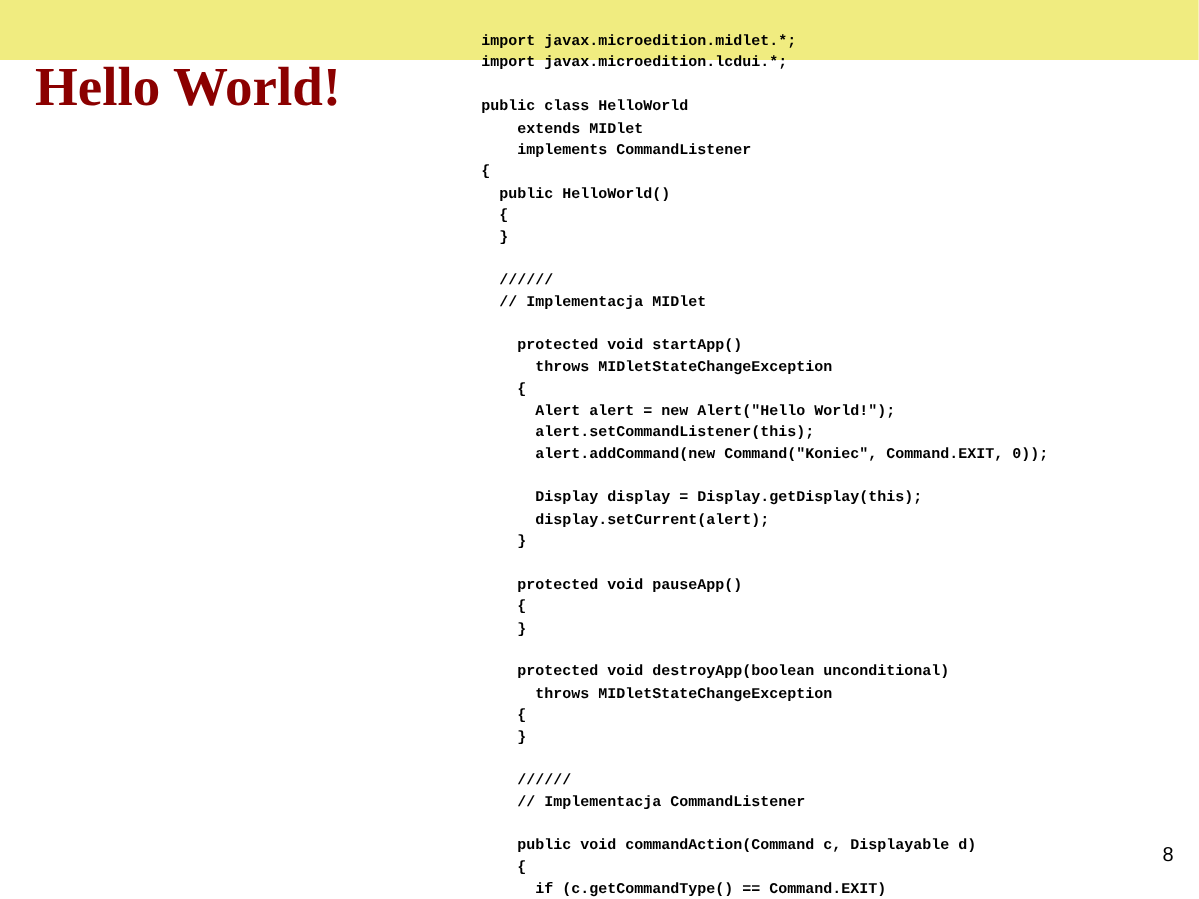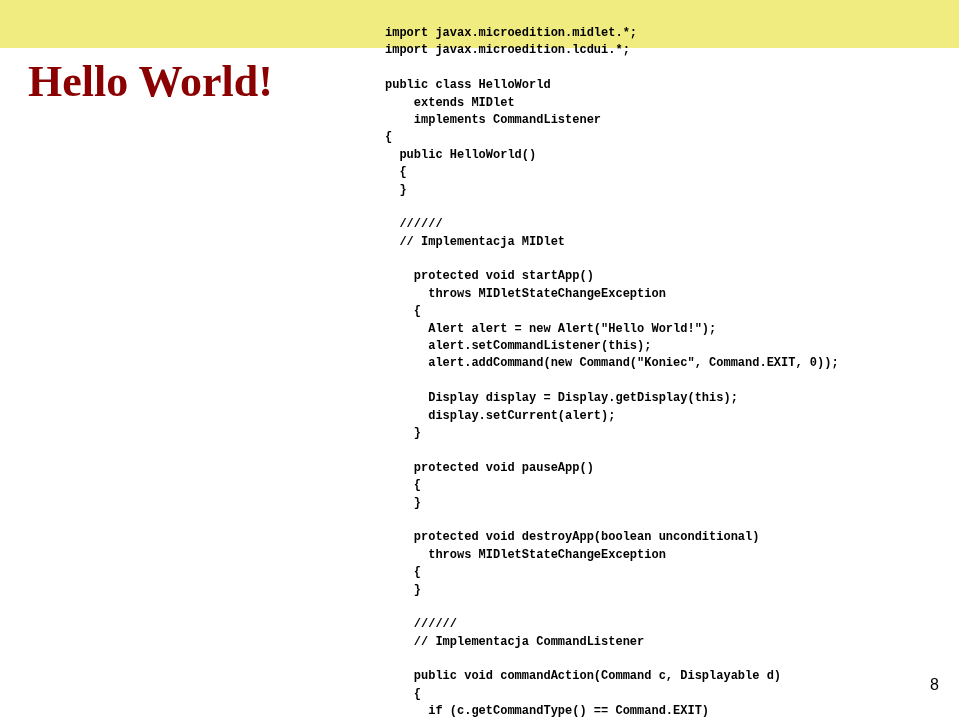--- a/index.html
+++ b/index.html
@@ -1,18 +1,18 @@
 <!DOCTYPE html>
 <html><head>
 <meta charset="utf-8">
 <style>
 * { margin: 0; padding: 0; box-sizing: border-box; }
 body { width: 959px; height: 719px; background: #fff; position: relative; font-family: Georgia, serif; }
 .topbar { background: #f0ec80; height: 48px; width: 100%; }
-.title { position: absolute; left: 28px; top: 56px; font-size: 44px; font-weight: bold; color: #8b0000; font-family: Georgia, 'Times New Roman', serif; }
+.title { position: absolute; left: 28px; top: 44px; font-size: 44px; font-weight: bold; color: #8b0000; font-family: Georgia, 'Times New Roman', serif; }
 .code-block { position: absolute; left: 385px; top: 25px; width: 540px; font-family: 'Courier New', monospace; font-size: 12px; font-weight: bold; color: #000; line-height: 1.45; white-space: pre; }
 .page-num { position: absolute; right: 20px; bottom: 25px; font-size: 16px; color: #000; font-family: Arial, sans-serif; }
 </style>
 </head>
 <body>
 
 <div class="topbar"></div>
 
 <div class="title">Hello World!</div>
 

